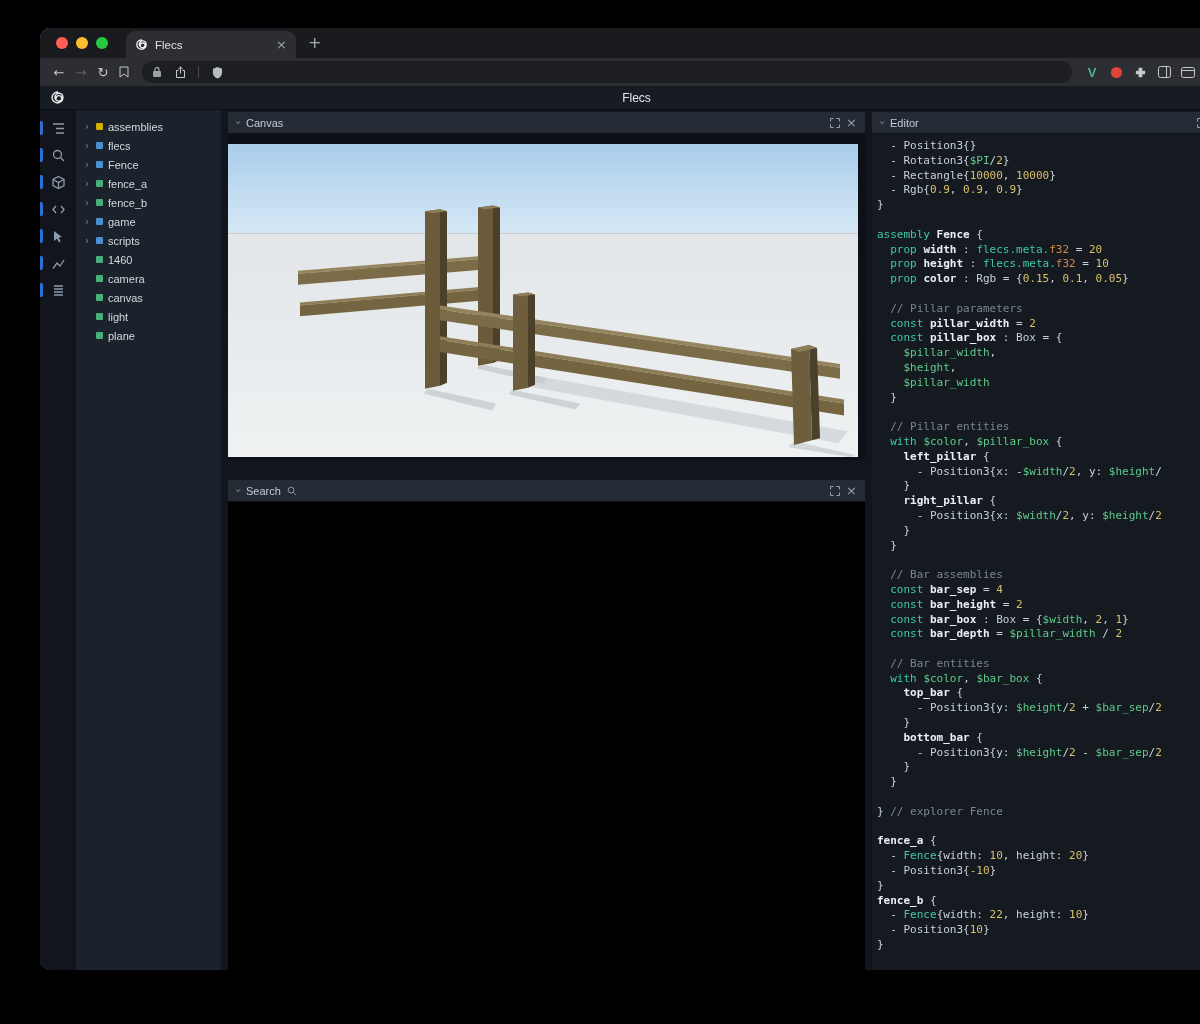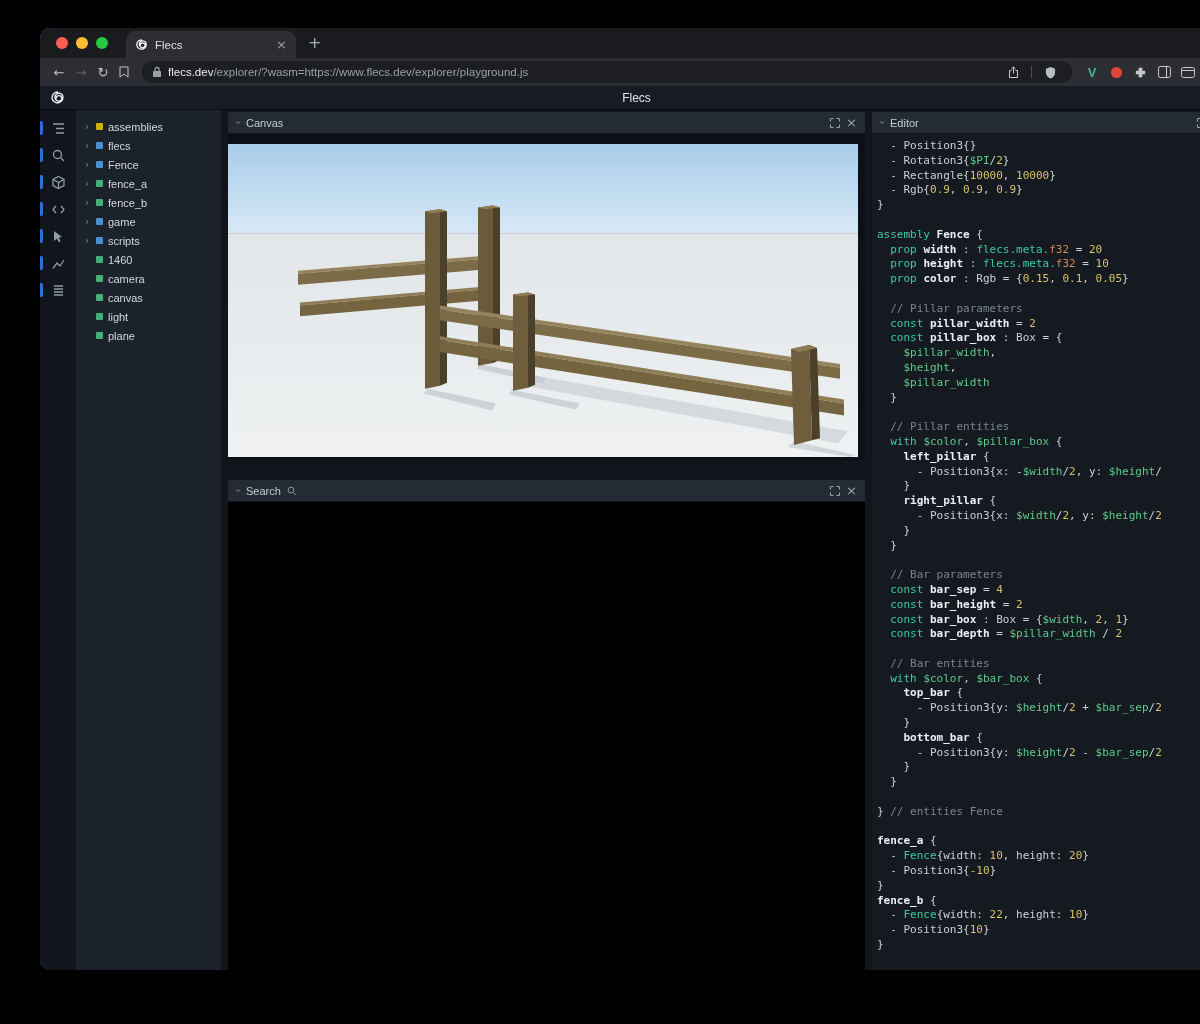--- a/index.html
+++ b/index.html
@@ -108,21 +108,20 @@
     <span class="bookmark-btn">
       <svg width="10" height="12" viewBox="0 0 10 12">
           <path d="M1 1h8v10L5 8 1 11z" fill="none" stroke="#c0c3c7"></path>
         </svg>
     </span>
     <div class="omnibox">
       <svg width="10" height="12" viewBox="0 0 10 12">
         <rect x="1" y="5" width="8" height="6" rx="1" fill="#9aa0a6"></rect>
         <path d="M3 5V3.5a2 2 0 0 1 4 0V5" fill="none" stroke="#9aa0a6" stroke-width="1.3"></path>
       </svg>
-      <span class="url"><span class="domain">flecs.dev</span><span class="path">/explorer/?wasm=https://www.flecs.dev/explorer/playground.js</span></span>
       <span class="tool-icon">
         <svg width="11" height="13" viewBox="0 0 11 13" fill="none" stroke="#c6c9cd">
           <path d="M3.5 4.5H1.5v7h8v-7H7.5"></path>
             <path d="M5.5 1v6.5M3.2 3.2 5.5 1l2.3 2.2"></path>
         </svg>
       </span>
       <span class="omni-sep"></span>
       <span class="tool-icon">
         <svg width="11" height="13" viewBox="0 0 12 14">
             <path d="M6 1l5 2v4c0 3.5-2.2 5.6-5 6.5C3.2 12.6 1 10.5 1 7V3z" fill="#b8bcc1"></path>
@@ -402,37 +401,37 @@
                 <div class="code-line"><span class="tk-cm">  // Pillar entities</span></div>
                 <div class="code-line"><span class="tk-pn">  </span><span class="tk-kw">with</span><span class="tk-pn"> </span><span class="tk-var">$color</span><span class="tk-pn">, </span><span class="tk-var">$pillar_box</span><span class="tk-pn"> {</span></div>
                 <div class="code-line"><span class="tk-pn">    </span><span class="tk-ent">left_pillar</span><span class="tk-pn"> {</span></div>
                 <div class="code-line"><span class="tk-pn">      - Position3{x: -</span><span class="tk-var">$width</span><span class="tk-pn">/</span><span class="tk-num">2</span><span class="tk-pn">, y: </span><span class="tk-var">$height</span><span class="tk-pn">/</span></div>
                 <div class="code-line"><span class="tk-pn">    }</span></div>
                 <div class="code-line"><span class="tk-pn">    </span><span class="tk-ent">right_pillar</span><span class="tk-pn"> {</span></div>
                 <div class="code-line"><span class="tk-pn">      - Position3{x: </span><span class="tk-var">$width</span><span class="tk-pn">/</span><span class="tk-num">2</span><span class="tk-pn">, y: </span><span class="tk-var">$height</span><span class="tk-pn">/</span><span class="tk-num">2</span></div>
                 <div class="code-line"><span class="tk-pn">    }</span></div>
                 <div class="code-line"><span class="tk-pn">  }</span></div>
                 <div class="code-line"> </div>
-                <div class="code-line"><span class="tk-cm">  // Bar parameters</span></div>
+                <div class="code-line"><span class="tk-cm">  // Bar assemblies</span></div>
                 <div class="code-line"><span class="tk-pn">  </span><span class="tk-kw">const</span><span class="tk-pn"> </span><span class="tk-ent">bar_sep</span><span class="tk-pn"> = </span><span class="tk-num">4</span></div>
                 <div class="code-line"><span class="tk-pn">  </span><span class="tk-kw">const</span><span class="tk-pn"> </span><span class="tk-ent">bar_height</span><span class="tk-pn"> = </span><span class="tk-num">2</span></div>
                 <div class="code-line"><span class="tk-pn">  </span><span class="tk-kw">const</span><span class="tk-pn"> </span><span class="tk-ent">bar_box</span><span class="tk-pn"> : Box = {</span><span class="tk-var">$width</span><span class="tk-pn">, </span><span class="tk-num">2</span><span class="tk-pn">, </span><span class="tk-num">1</span><span class="tk-pn">}</span></div>
                 <div class="code-line"><span class="tk-pn">  </span><span class="tk-kw">const</span><span class="tk-pn"> </span><span class="tk-ent">bar_depth</span><span class="tk-pn"> = </span><span class="tk-var">$pillar_width</span><span class="tk-pn"> / </span><span class="tk-num">2</span></div>
                 <div class="code-line"> </div>
                 <div class="code-line"><span class="tk-cm">  // Bar entities</span></div>
                 <div class="code-line"><span class="tk-pn">  </span><span class="tk-kw">with</span><span class="tk-pn"> </span><span class="tk-var">$color</span><span class="tk-pn">, </span><span class="tk-var">$bar_box</span><span class="tk-pn"> {</span></div>
                 <div class="code-line"><span class="tk-pn">    </span><span class="tk-ent">top_bar</span><span class="tk-pn"> {</span></div>
                 <div class="code-line"><span class="tk-pn">      - Position3{y: </span><span class="tk-var">$height</span><span class="tk-pn">/</span><span class="tk-num">2</span><span class="tk-pn"> + </span><span class="tk-var">$bar_sep</span><span class="tk-pn">/</span><span class="tk-num">2</span></div>
                 <div class="code-line"><span class="tk-pn">    }</span></div>
                 <div class="code-line"><span class="tk-pn">    </span><span class="tk-ent">bottom_bar</span><span class="tk-pn"> {</span></div>
                 <div class="code-line"><span class="tk-pn">      - Position3{y: </span><span class="tk-var">$height</span><span class="tk-pn">/</span><span class="tk-num">2</span><span class="tk-pn"> - </span><span class="tk-var">$bar_sep</span><span class="tk-pn">/</span><span class="tk-num">2</span></div>
                 <div class="code-line"><span class="tk-pn">    }</span></div>
                 <div class="code-line"><span class="tk-pn">  }</span></div>
                 <div class="code-line"> </div>
-                <div class="code-line"><span class="tk-pn">} </span><span class="tk-cm">// entities Fence</span></div>
+                <div class="code-line"><span class="tk-pn">} </span><span class="tk-cm">// explorer Fence</span></div>
                 <div class="code-line"> </div>
                 <div class="code-line"><span class="tk-ent">fence_a</span><span class="tk-pn"> {</span></div>
                 <div class="code-line"><span class="tk-pn">  - </span><span class="tk-kw">Fence</span><span class="tk-pn">{width: </span><span class="tk-num">10</span><span class="tk-pn">, height: </span><span class="tk-num">20</span><span class="tk-pn">}</span></div>
                 <div class="code-line"><span class="tk-pn">  - Position3{</span><span class="tk-num">-10</span><span class="tk-pn">}</span></div>
                 <div class="code-line"><span class="tk-pn">}</span></div>
                 <div class="code-line"><span class="tk-ent">fence_b</span><span class="tk-pn"> {</span></div>
                 <div class="code-line"><span class="tk-pn">  - </span><span class="tk-kw">Fence</span><span class="tk-pn">{width: </span><span class="tk-num">22</span><span class="tk-pn">, height: </span><span class="tk-num">10</span><span class="tk-pn">}</span></div>
                 <div class="code-line"><span class="tk-pn">  - Position3{</span><span class="tk-num">10</span><span class="tk-pn">}</span></div>
                 <div class="code-line"><span class="tk-pn">}</span></div>
               </div>

